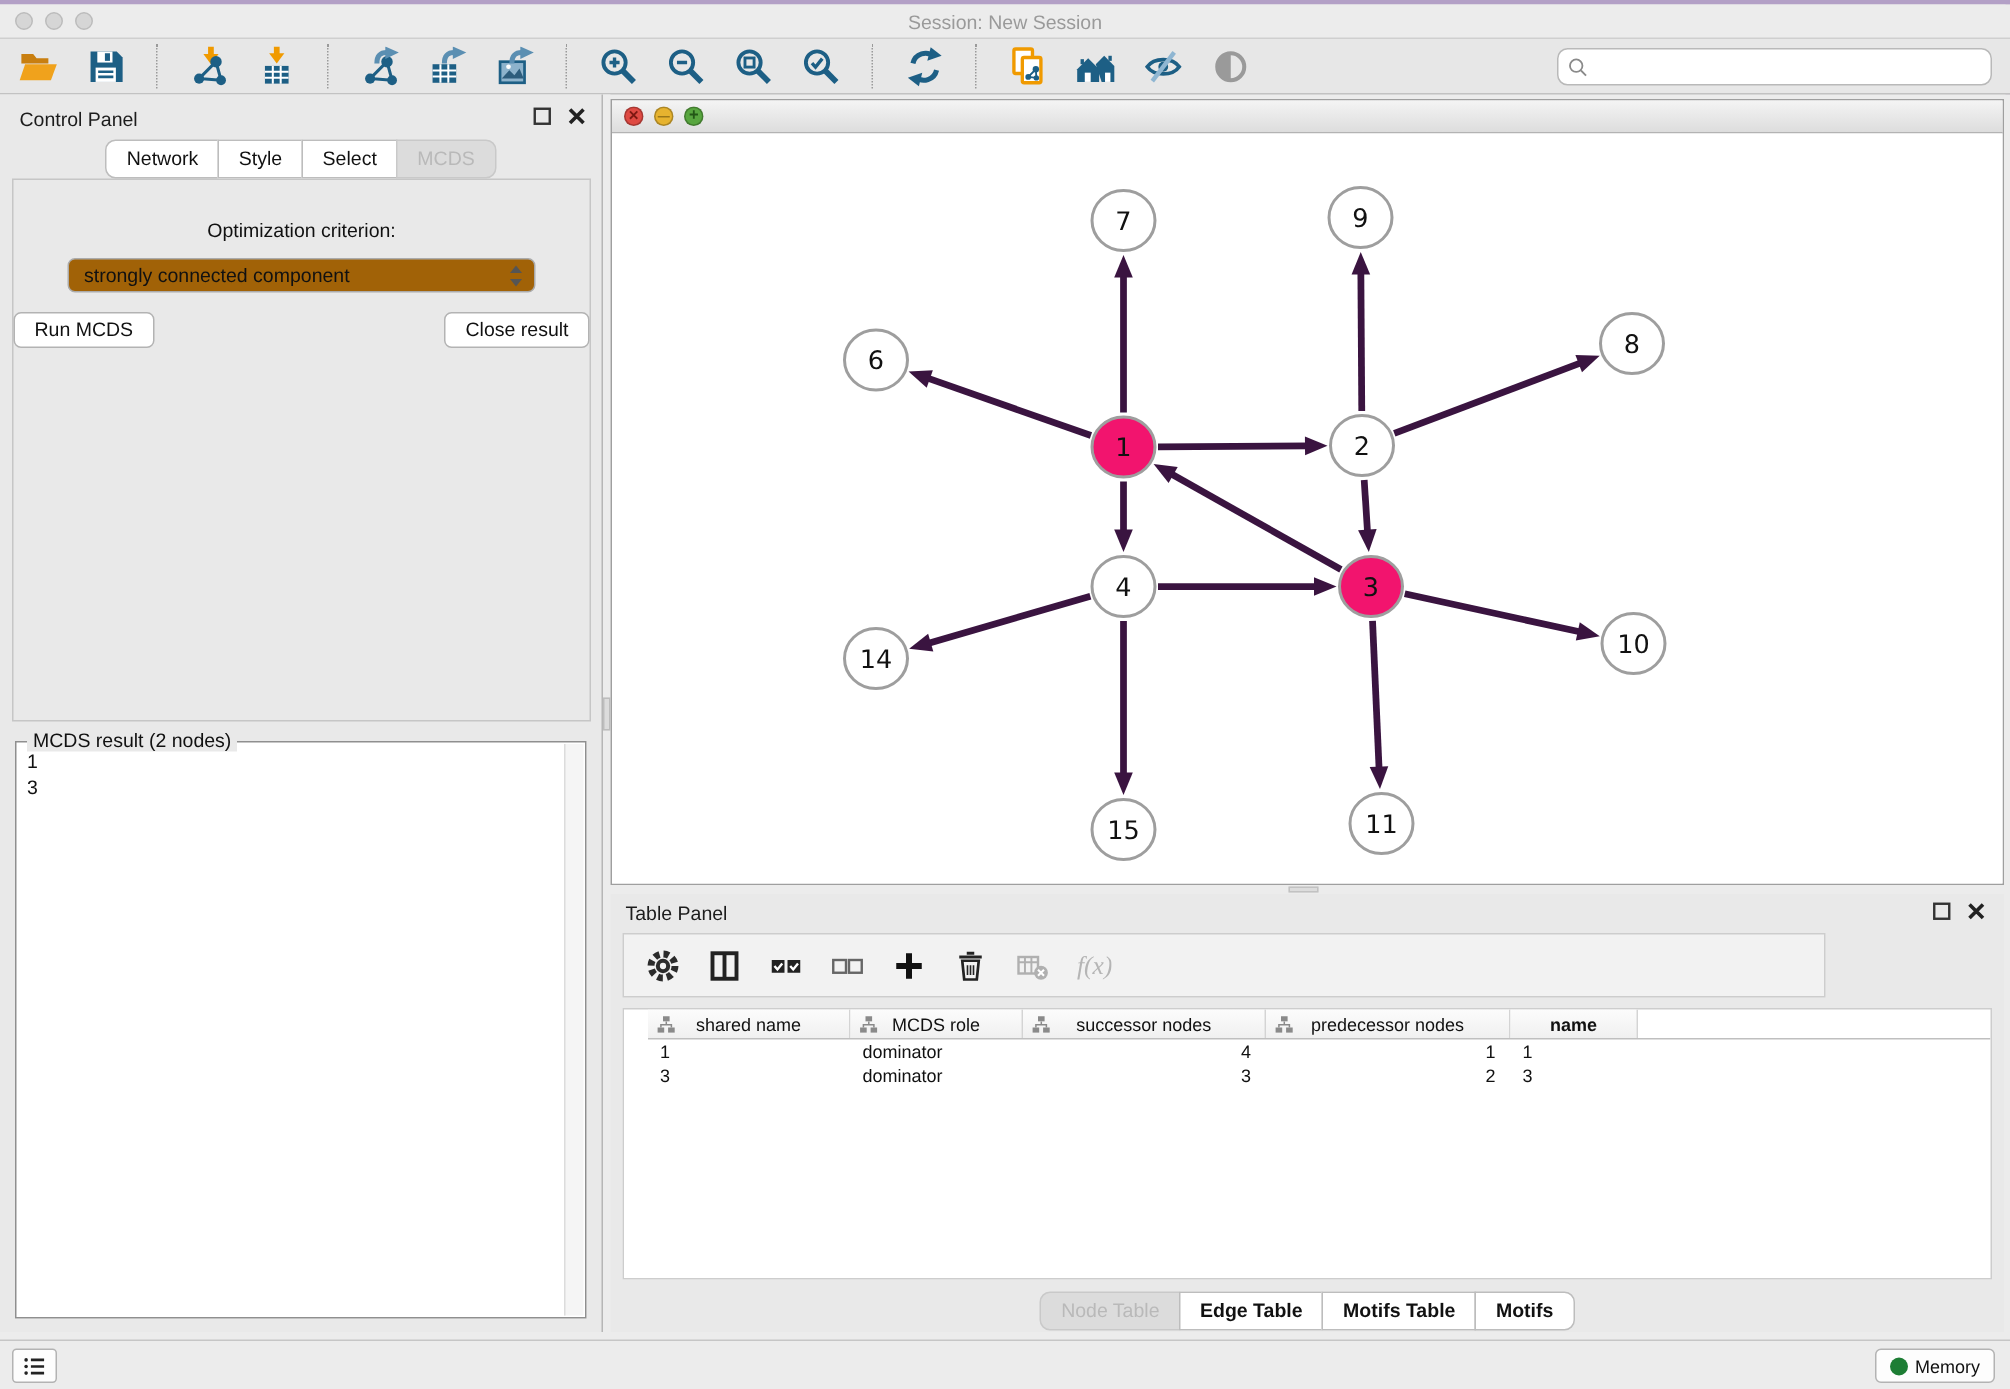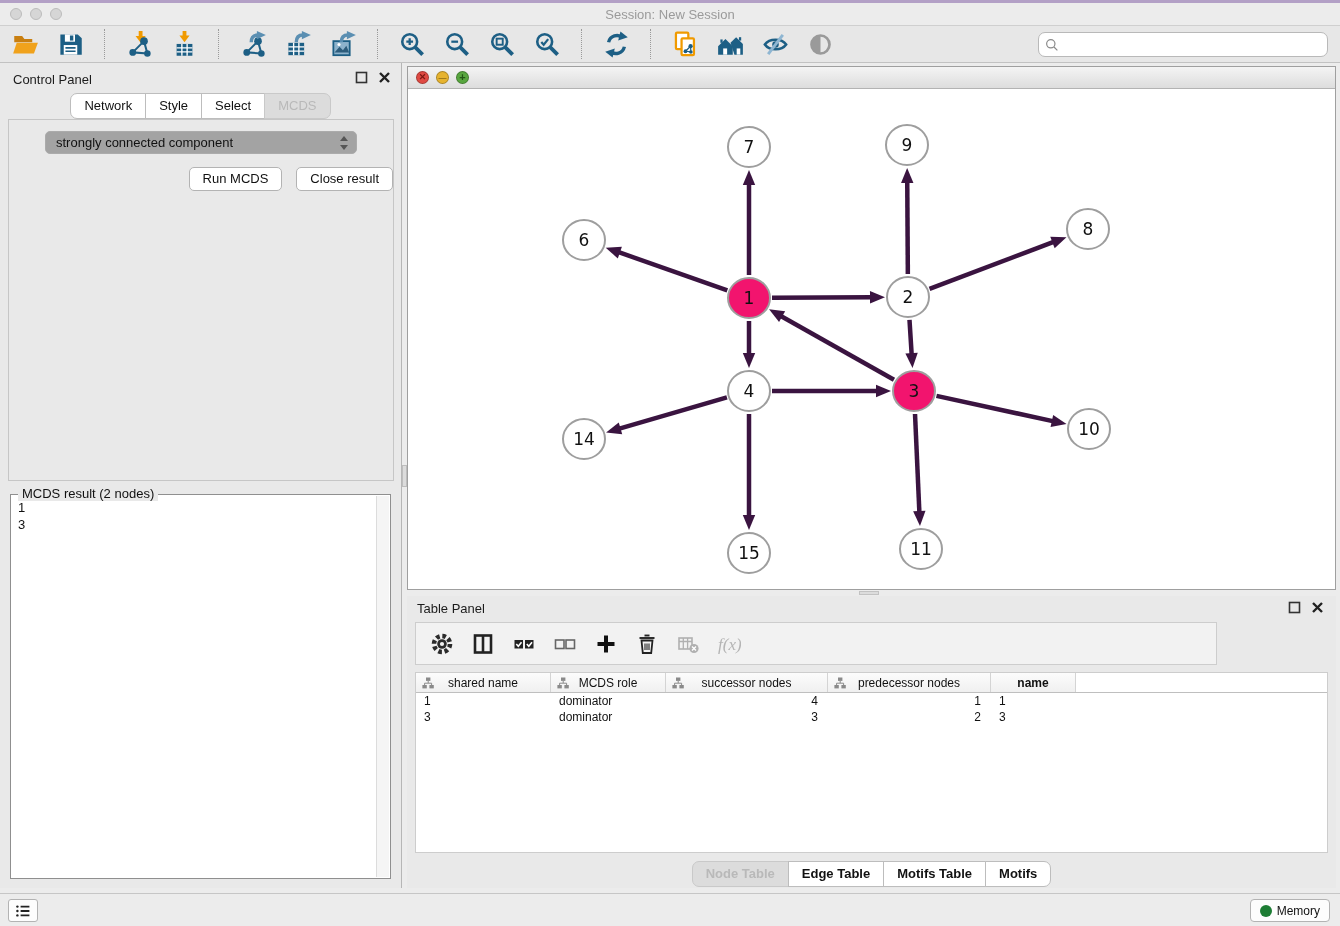--- a/index.html
+++ b/index.html
@@ -35,24 +35,24 @@
   .panel-winbtns svg { width:13px; height:13px; }
 
   .seg-tabs { display:flex; justify-content:center; position:relative; z-index:2; }
   .seg-tab { font-size:13px; padding:4px 13px 5px; background:#fff; border:1px solid #bdbdbd; margin-left:-1px; color:#111; cursor:pointer; }
   .seg-tab:first-child { border-top-left-radius:7px; border-bottom-left-radius:7px; margin-left:0; }
   .seg-tab:last-child { border-top-right-radius:7px; border-bottom-right-radius:7px; }
   .seg-tab.active-disabled { background:#dcdcdc; color:#b9b9b9; border-color:#c9c9c9; }
 
   #cp-content { position:absolute; left:8px; top:56px; width:386px; height:362px; border:1px solid #c6c6c6; background:#e9e9e9; }
   #opt-label { margin-top:26px; text-align:center; font-size:13px; color:#111; }
-  #criterion-select { position:relative; margin:11px auto 0; width:312px; height:23px; background:#a3a3a3; border:1px solid #ababab; border-radius:5px; cursor:pointer; }
+  #criterion-select { position:relative; margin:11px auto 0; width:312px; height:23px; background:#a16207; border:1px solid #ababab; border-radius:5px; cursor:pointer; }
   #criterion-select .sel-text { position:absolute; left:10px; top:3px; font-size:13px; color:#111; }
   #criterion-select svg { position:absolute; right:5px; top:3px; width:14px; height:16px; }
-  #cp-buttons { margin-top:13px; display:flex; justify-content:flex-end; gap:14px; }
+  #cp-buttons { margin-top:13px; display:flex; justify-content:space-between; gap:14px; }
   .cp-btn { font-family:"Liberation Sans", sans-serif; font-size:13px; padding:3px 13px 4px; background:#fff; border:1px solid #b3b3b3; border-radius:5px; cursor:pointer; color:#111; }
 
   #result-box { position:absolute; left:10px; top:431px; width:381px; height:385px; border:1px solid #8f8f8f; background:#fff; }
   #result-legend { position:absolute; left:7px; top:-9px; background:#e9e9e9; padding:0 4px; font-size:13px; color:#111; }
   #result-text { position:absolute; left:2px; top:2px; right:15px; bottom:2px; font-size:13px; line-height:17px; padding:2px 5px; white-space:pre; overflow:hidden; color:#111; }
   #result-scrollbar { position:absolute; right:1px; top:1px; bottom:1px; width:13px; background:#f5f5f5; border-left:1px solid #dcdcdc; }
 
   
   #v-splitter { position:absolute; left:402px; top:63px; width:5px; height:825px; background:#ececec; cursor:col-resize; }
   #v-splitter .grip { position:absolute; left:0px; top:402px; width:5px; height:22px; background:#dcdcdc; border:1px solid #bdbdbd; }
@@ -76,21 +76,21 @@
   #h-splitter .grip { position:absolute; left:452px; top:1px; width:20px; height:4px; background:#dcdcdc; border:1px solid #c2c2c2; }
 
   
   #table-panel { position:absolute; left:407px; top:596px; width:929px; height:292px; background:#e9e9e9; }
   #tp-title { position:absolute; left:10px; top:5px; font-size:13px; color:#1c1c1c; }
   #tp-toolbar { position:absolute; left:8px; top:26px; width:802px; height:43px; background:#f2f2f2; border:1px solid #cdcdcd; display:flex; align-items:center; gap:13px; padding-left:12px; }
   .tp-btn { width:28px; height:28px; border:none; background:transparent; display:flex; align-items:center; justify-content:center; cursor:pointer; }
   .tp-btn svg { width:24px; height:24px; }
   .tp-btn.disabled { cursor:default; }
 
-  #node-table { position:absolute; left:8px; top:76px; width:913px; height:181px; background:#fff; border:1px solid #cdcdcd; overflow:hidden; }
+  #node-table { position:absolute; left:8px; top:76px; width:913px; height:181px; background:#fff; border:1px solid #cdcdcd; overflow:hidden;padding-left:16px; }
   #table-head { display:flex; height:20px; border-bottom:1px solid #bfbfbf; }
   .th { position:relative; background:linear-gradient(#fcfcfc,#f0f0f0); border-right:1px solid #d4d4d4; font-size:12px; color:#111; display:flex; align-items:center; justify-content:center; }
   .th .hier { position:absolute; left:6px; top:4px; width:12px; height:12px; }
   .tr { display:flex; height:16px; }
   .td { font-size:12px; color:#111; padding-top:1px; }
   .td.al { padding-left:8px; text-align:left; }
   .td.ar { padding-right:10px; text-align:right; }
 
   #tp-tabs { position:absolute; left:0; right:0; top:265px; display:flex; justify-content:center; }
 
@@ -274,20 +274,21 @@
           </svg></button>
     </span>
   </div>
   <div class="seg-tabs" id="cp-tabs">
       <div class="seg-tab">Network</div>
       <div class="seg-tab">Style</div>
       <div class="seg-tab">Select</div>
       <div class="seg-tab active-disabled">MCDS</div>
     </div>
   <div id="cp-content">
+    <div id="opt-label">Optimization criterion:</div>
     <div id="criterion-select">
       <span class="sel-text">strongly connected component</span>
       <svg viewBox="0 0 14 16">
         <path d="M7 1L11 6H3z" fill="#555"></path>
           <path d="M7 15L3 10h8z" fill="#555"></path>
       </svg>
     </div>
     <div id="cp-buttons">
       <button class="cp-btn">Run MCDS</button>
       <button class="cp-btn">Close result</button>
@@ -491,21 +492,21 @@
         <div class="tr">
           <div class="td al" style="width: 135px;">3</div>
           <div class="td al" style="width: 115px;">dominator</div>
           <div class="td ar" style="width: 162px;">3</div>
           <div class="td ar" style="width: 163px;">2</div>
           <div class="td al" style="width: 85px;">3</div>
         </div>
       </div>
   </div>
   <div id="tp-tabs" class="seg-tabs">
-      <div class="seg-tab active-disabled" style="font-weight: 700;">Node Table</div>
+      <div class="seg-tab active-disabled" style="font-weight: 400;">Node Table</div>
       <div class="seg-tab" style="font-weight: 600;">Edge Table</div>
       <div class="seg-tab" style="font-weight: 600;">Motifs Table</div>
       <div class="seg-tab" style="font-weight: 600;">Motifs</div>
     </div>
 </div>
 
 <div id="status-bar">
   <button id="list-button">
     <svg viewBox="0 0 20 20">
       <circle cx="3" cy="4.5" r="1.5" fill="#222"></circle>

